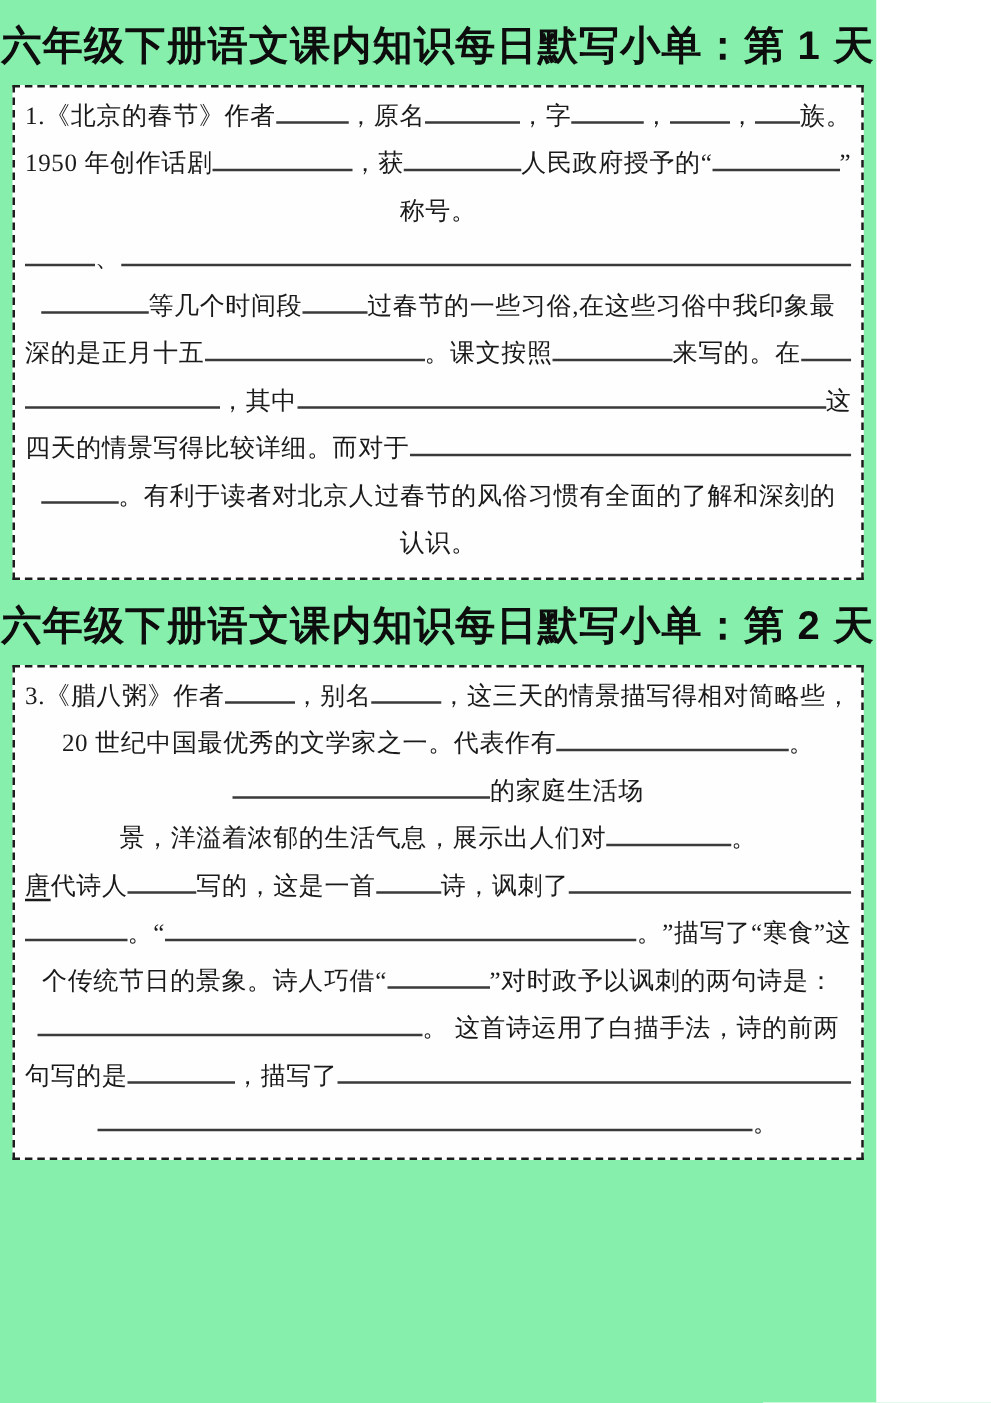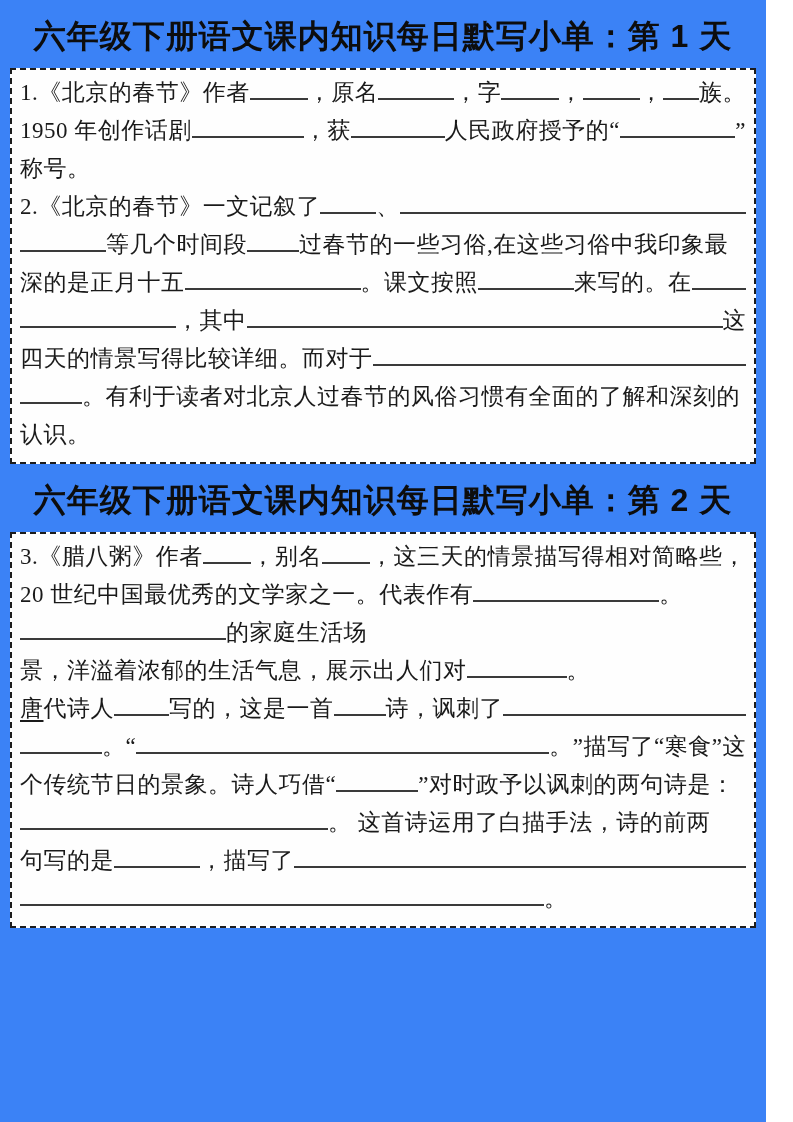--- a/index.html
+++ b/index.html
@@ -2,23 +2,23 @@
 <html><head>
 <meta charset="utf-8">
 <style>
   html, body {
     margin: 0;
     padding: 0;
     background: #ffffff;
   }
   .page {
     position: relative;
-    width: 766px;
+    width: 701px;
     height: 1122px;
-    background: #3b82f6;
+    background: #86efac;
     overflow: hidden;
     font-family: "Liberation Serif", "DejaVu Serif", serif;
     color: #1a1a1a;
   }
   .title {
     margin: 0;
     padding: 16px 0 8px 0;
     text-align: center;
     font-family: "Liberation Sans", "DejaVu Sans", sans-serif;
     font-weight: 700;
@@ -30,24 +30,25 @@
   .box {
     margin: 4px 10px 0 10px;
     border: 2.5px dashed #1c1c1c;
     padding: 4px 8px 8px 8px;
     background: #fefefe;
   }
   .line {
     display: flex;
     align-items: baseline;
     height: 38px;
-    font-size: 23px;
+    font-size: 20px;
     letter-spacing: 0.5px;
     line-height: 38px;
     overflow: hidden;
+    justify-content: center;
   }
   .seg {
     white-space: pre;
     flex: 0 0 auto;
   }
   .seg.u {
     text-decoration: underline;
     text-underline-offset: 4px;
     text-decoration-thickness: 2px;
   }
@@ -90,21 +91,20 @@
           <span class="seg">，获</span>
           <span class="blank" style="width: 94px;"></span>
           <span class="seg">人民政府授予的“</span>
           <span class="blank fill"></span>
           <span class="seg">”</span>
         </div>
         <div class="line">
           <span class="seg">称号。</span>
         </div>
         <div class="line">
-          <span class="seg">2.《北京的春节》一文记叙了</span>
           <span class="blank" style="width: 56px;"></span>
           <span class="seg">、</span>
           <span class="blank fill"></span>
         </div>
         <div class="line">
           <span class="blank" style="width: 86px;"></span>
           <span class="seg">等几个时间段</span>
           <span class="blank" style="width: 52px;"></span>
           <span class="seg">过春节的一些习俗,在这些习俗中我印象最</span>
         </div>

